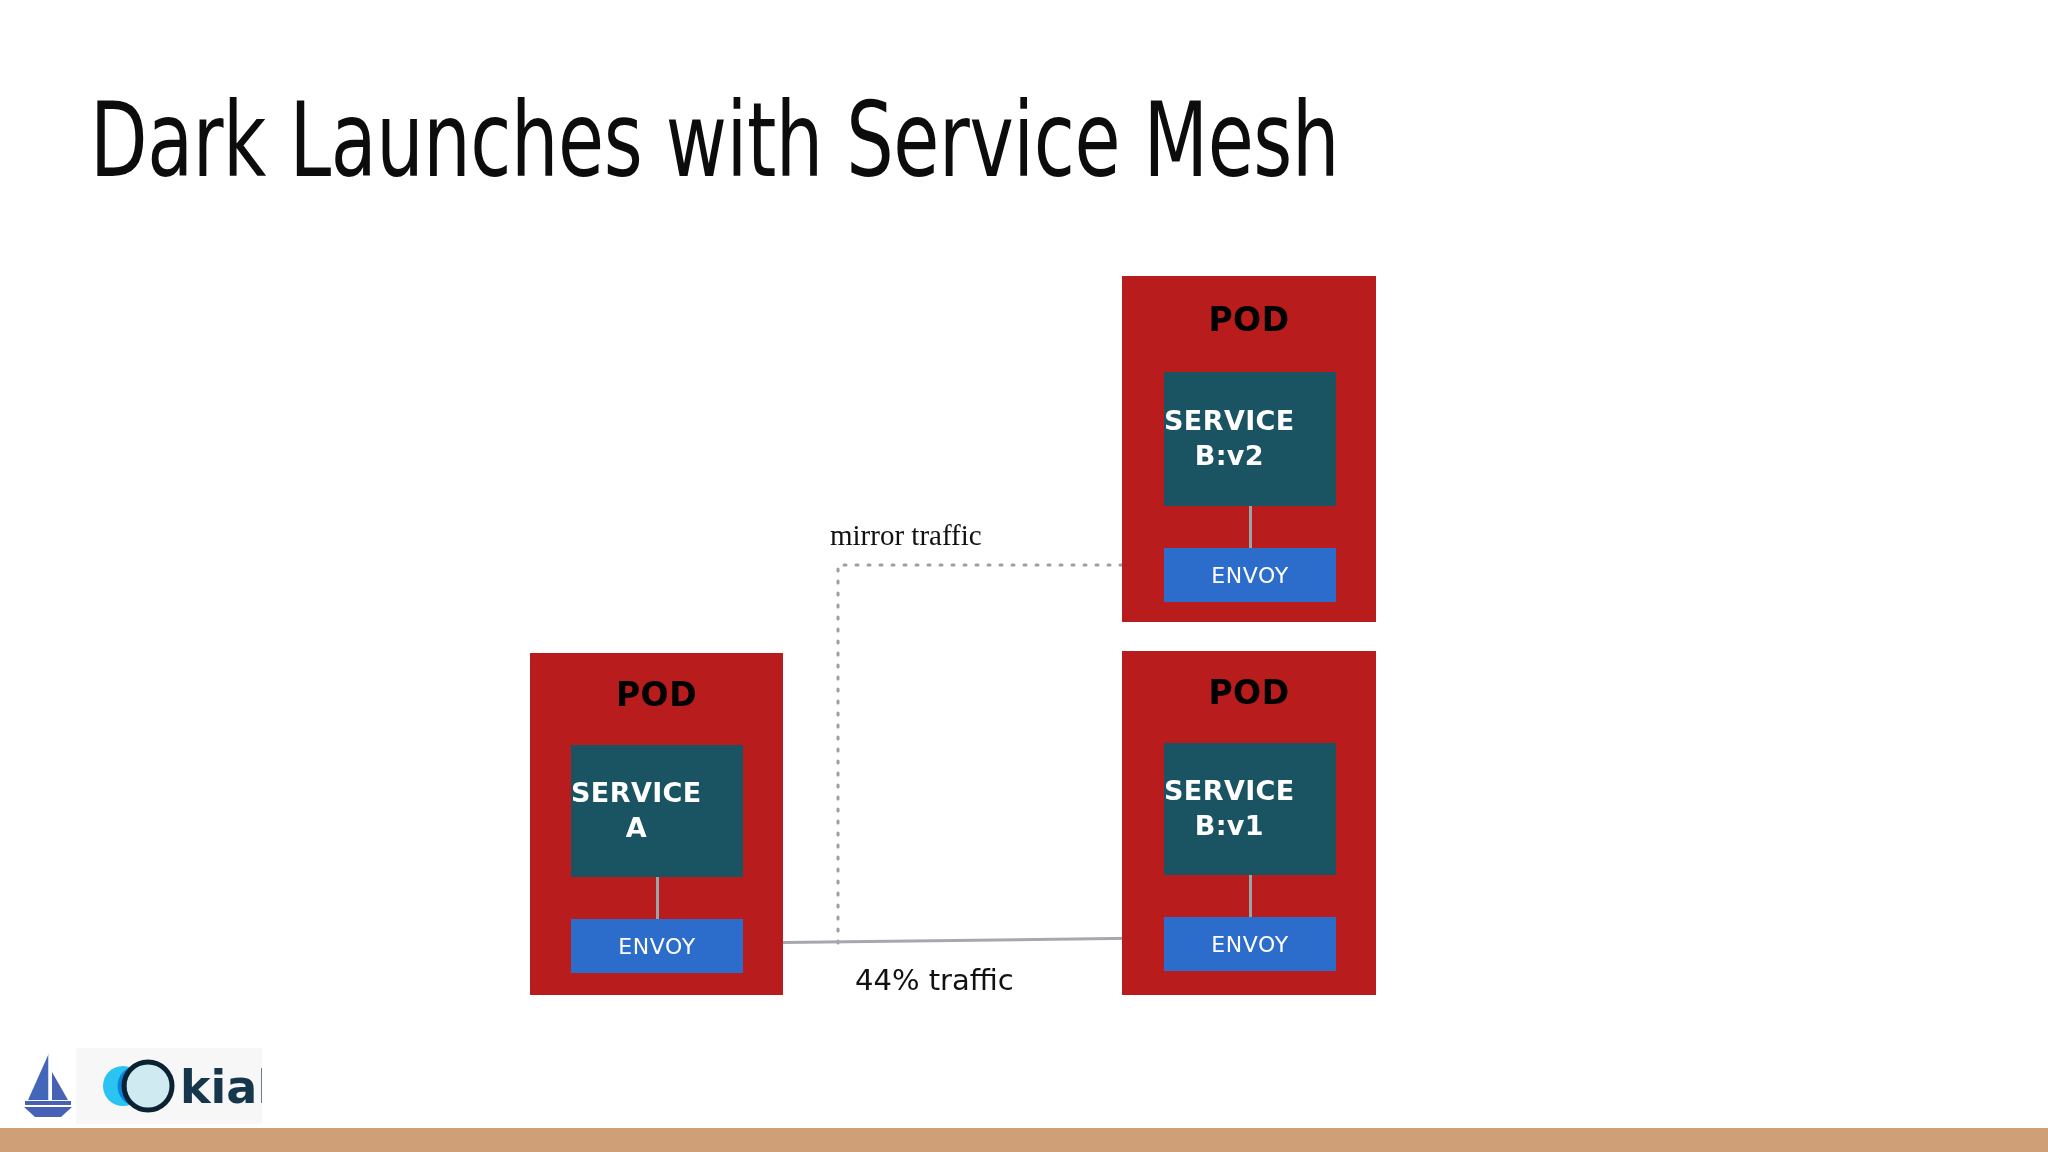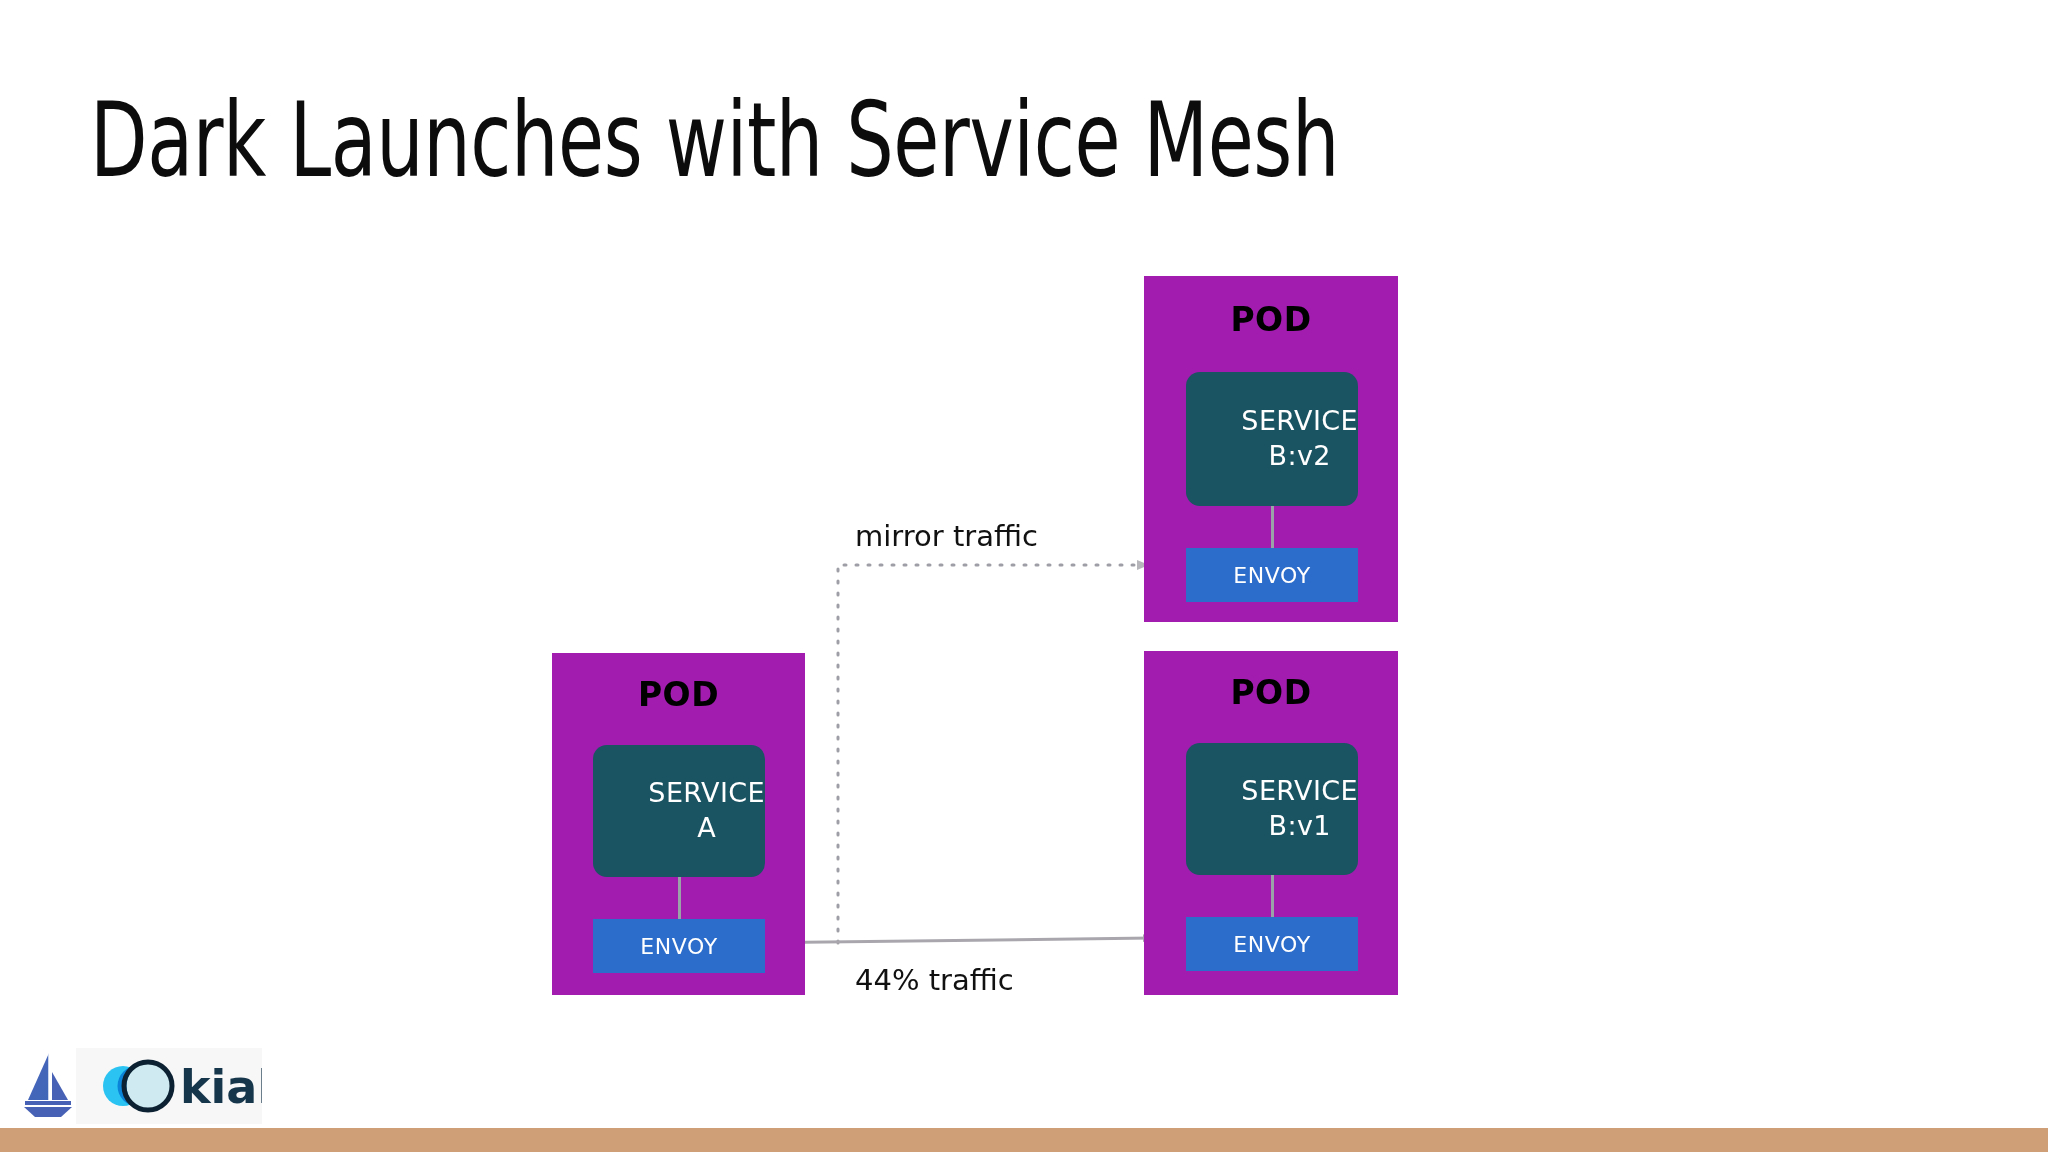--- a/index.html
+++ b/index.html
@@ -35,50 +35,48 @@
   #diagram {
     position: absolute;
     left: 0;
     top: 0;
     width: 2048px;
     height: 1152px;
   }
 
   .pod {
     position: absolute;
-    background: #a21caf;
+    background: #b91c1c;
     box-sizing: border-box;
-    margin-left: 22px;
   }
   .pod-label {
     position: absolute;
     left: 0;
     right: 0;
     text-align: center;
     font-family: "DejaVu Sans", sans-serif;
     font-weight: bold;
     font-size: 33px;
     color: #000000;
     letter-spacing: 0.5px;
   }
   .service-box {
     position: absolute;
     background: #1a5463;
     color: #ffffff;
     display: flex;
     align-items: center;
-    justify-content: flex-end;
+    justify-content: flex-start;
     text-align: center;
     font-family: "DejaVu Sans", sans-serif;
     font-size: 27px;
     line-height: 1.28;
-    font-weight: 400;
+    font-weight: 700;
     letter-spacing: 0.4px;
     box-sizing: border-box;
-    border-radius: 14px;
   }
   .envoy-box {
     position: absolute;
     background: #2c6ccb;
     color: #ffffff;
     display: flex;
     align-items: center;
     justify-content: center;
     font-family: "DejaVu Sans", sans-serif;
     font-size: 22px;
@@ -177,21 +175,21 @@
     <div class="service-box" style="left:42px; top:92px; width:172px; height:132px;">
       <span>
         <span>SERVICE</span><br>
         <span>B:v1</span>
       </span>
     </div>
     <div class="vconn" style="left:127px; top:224px; height:42px;"></div>
     <div class="envoy-box" style="left:42px; top:266px; width:172px; height:54px;">ENVOY</div>
   </div>
 
-  <div class="edge-label" style="left:855px; top:519px;">mirror traffic</div>
+  <div class="edge-label" style="left:830px; top:519px;font-family:Liberation Serif, serif;">mirror traffic</div>
 
   <div class="edge-label" style="left:855px; top:963px;">44% traffic</div>
 
 </div>
 
 <div id="istio-logo">
   <svg viewBox="0 0 56 72" width="56" height="72">
     <defs>
       <linearGradient id="sailg" x1="0" y1="0" x2="1" y2="1">
         <stop offset="0%" stop-color="#4a64bb"></stop>

